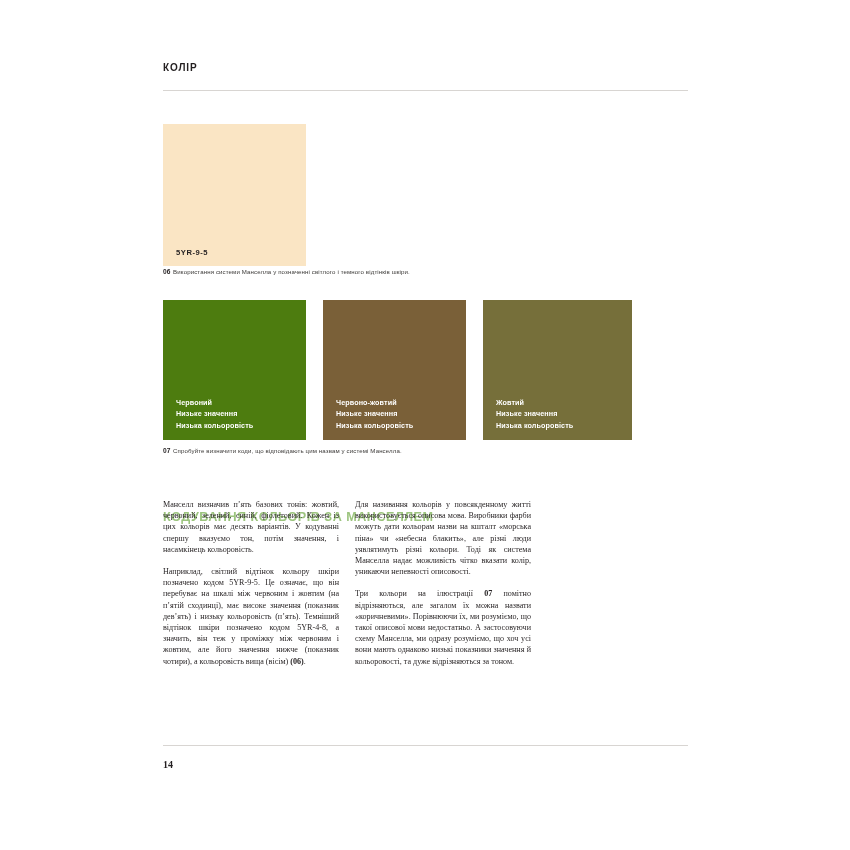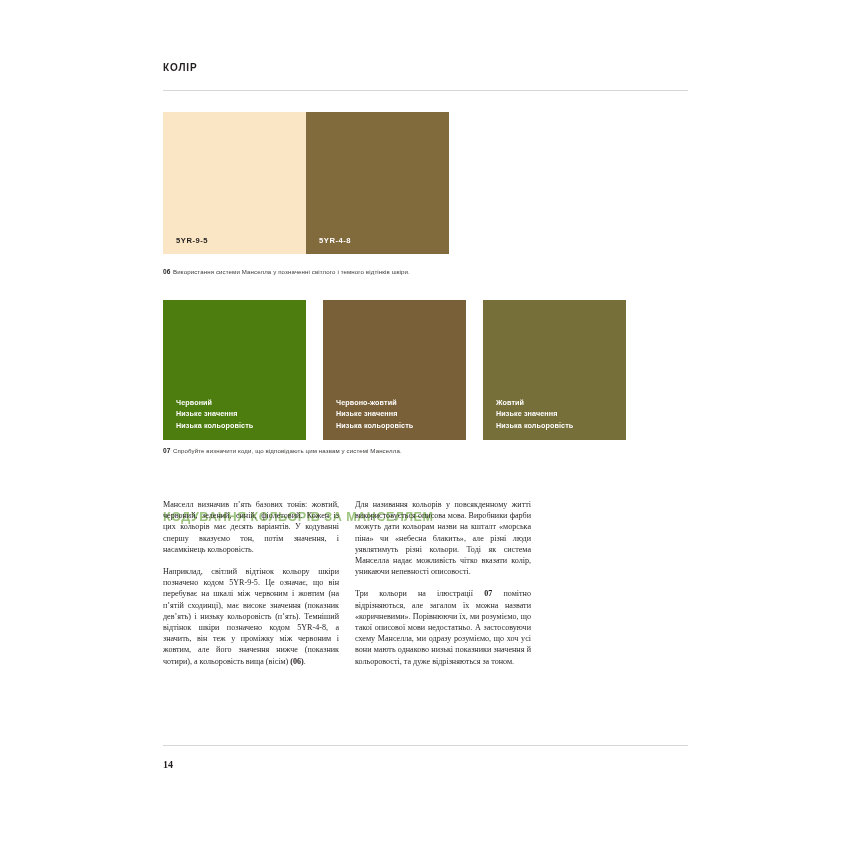--- a/index.html
+++ b/index.html
@@ -45,24 +45,25 @@
     top: 90px;
     width: 525px;
     height: 1px;
     background: #d8d5d2;
   }
 
   
   .fig06 {
     position: absolute;
     left: 0;
-    top: 112px;
+    top: 124px;
     width: 525px;
     height: 142px;
     display: flex;
+    gap: 17px;
   }
   .fig06 .swatch {
     position: relative;
     width: 143px;
     height: 142px;
   }
   .swatch-code {
     position: absolute;
     left: 13px;
     bottom: 9px;
@@ -179,23 +180,20 @@
 
 <div class="page">
   <div class="content">
 
     <div class="running-head">КОЛІР</div>
     <div class="rule-top"></div>
 
     <div class="fig06">
       <div class="swatch" id="sw06-0" style="background: rgb(250, 229, 196);">
         <span class="swatch-code" style="color: rgb(35, 31, 32);">5YR-9-5</span>
-      </div>
-      <div class="swatch" id="sw06-1" style="background: rgb(129, 106, 60);">
-        <span class="swatch-code" style="color: rgb(255, 255, 255);">5YR-4-8</span>
       </div>
     </div>
 
     <div class="caption cap06">
       <span class="num">06</span><span>Використання системи Манселла у позначенні світлого і темного відтінків шкіри.</span>
     </div>
 
     <div class="fig07">
       <div class="swatch" id="sw07-0" style="background: #4d7c0f;">
         <span class="swatch-lines">
@@ -204,21 +202,21 @@
           <span>Низька кольоровість</span>
         </span>
       </div>
       <div class="swatch" id="sw07-1" style="background: rgb(122, 96, 56);">
         <span class="swatch-lines">
           <span>Червоно-жовтий</span><br>
           <span>Низьке значення</span><br>
           <span>Низька кольоровість</span>
         </span>
       </div>
-      <div class="swatch" id="sw07-2" style="background: rgb(118, 111, 58);">
+      <div class="swatch" id="sw07-2" style="background: rgb(118, 111, 58); padding-left: 6px;">
         <span class="swatch-lines">
           <span>Жовтий</span><br>
           <span>Низьке значення</span><br>
           <span>Низька кольоровість</span>
         </span>
       </div>
     </div>
 
     <div class="caption cap07">
       <span class="num">07</span><span>Спробуйте визначити коди, що відповідають цим назвам у системі Манселла.</span>

